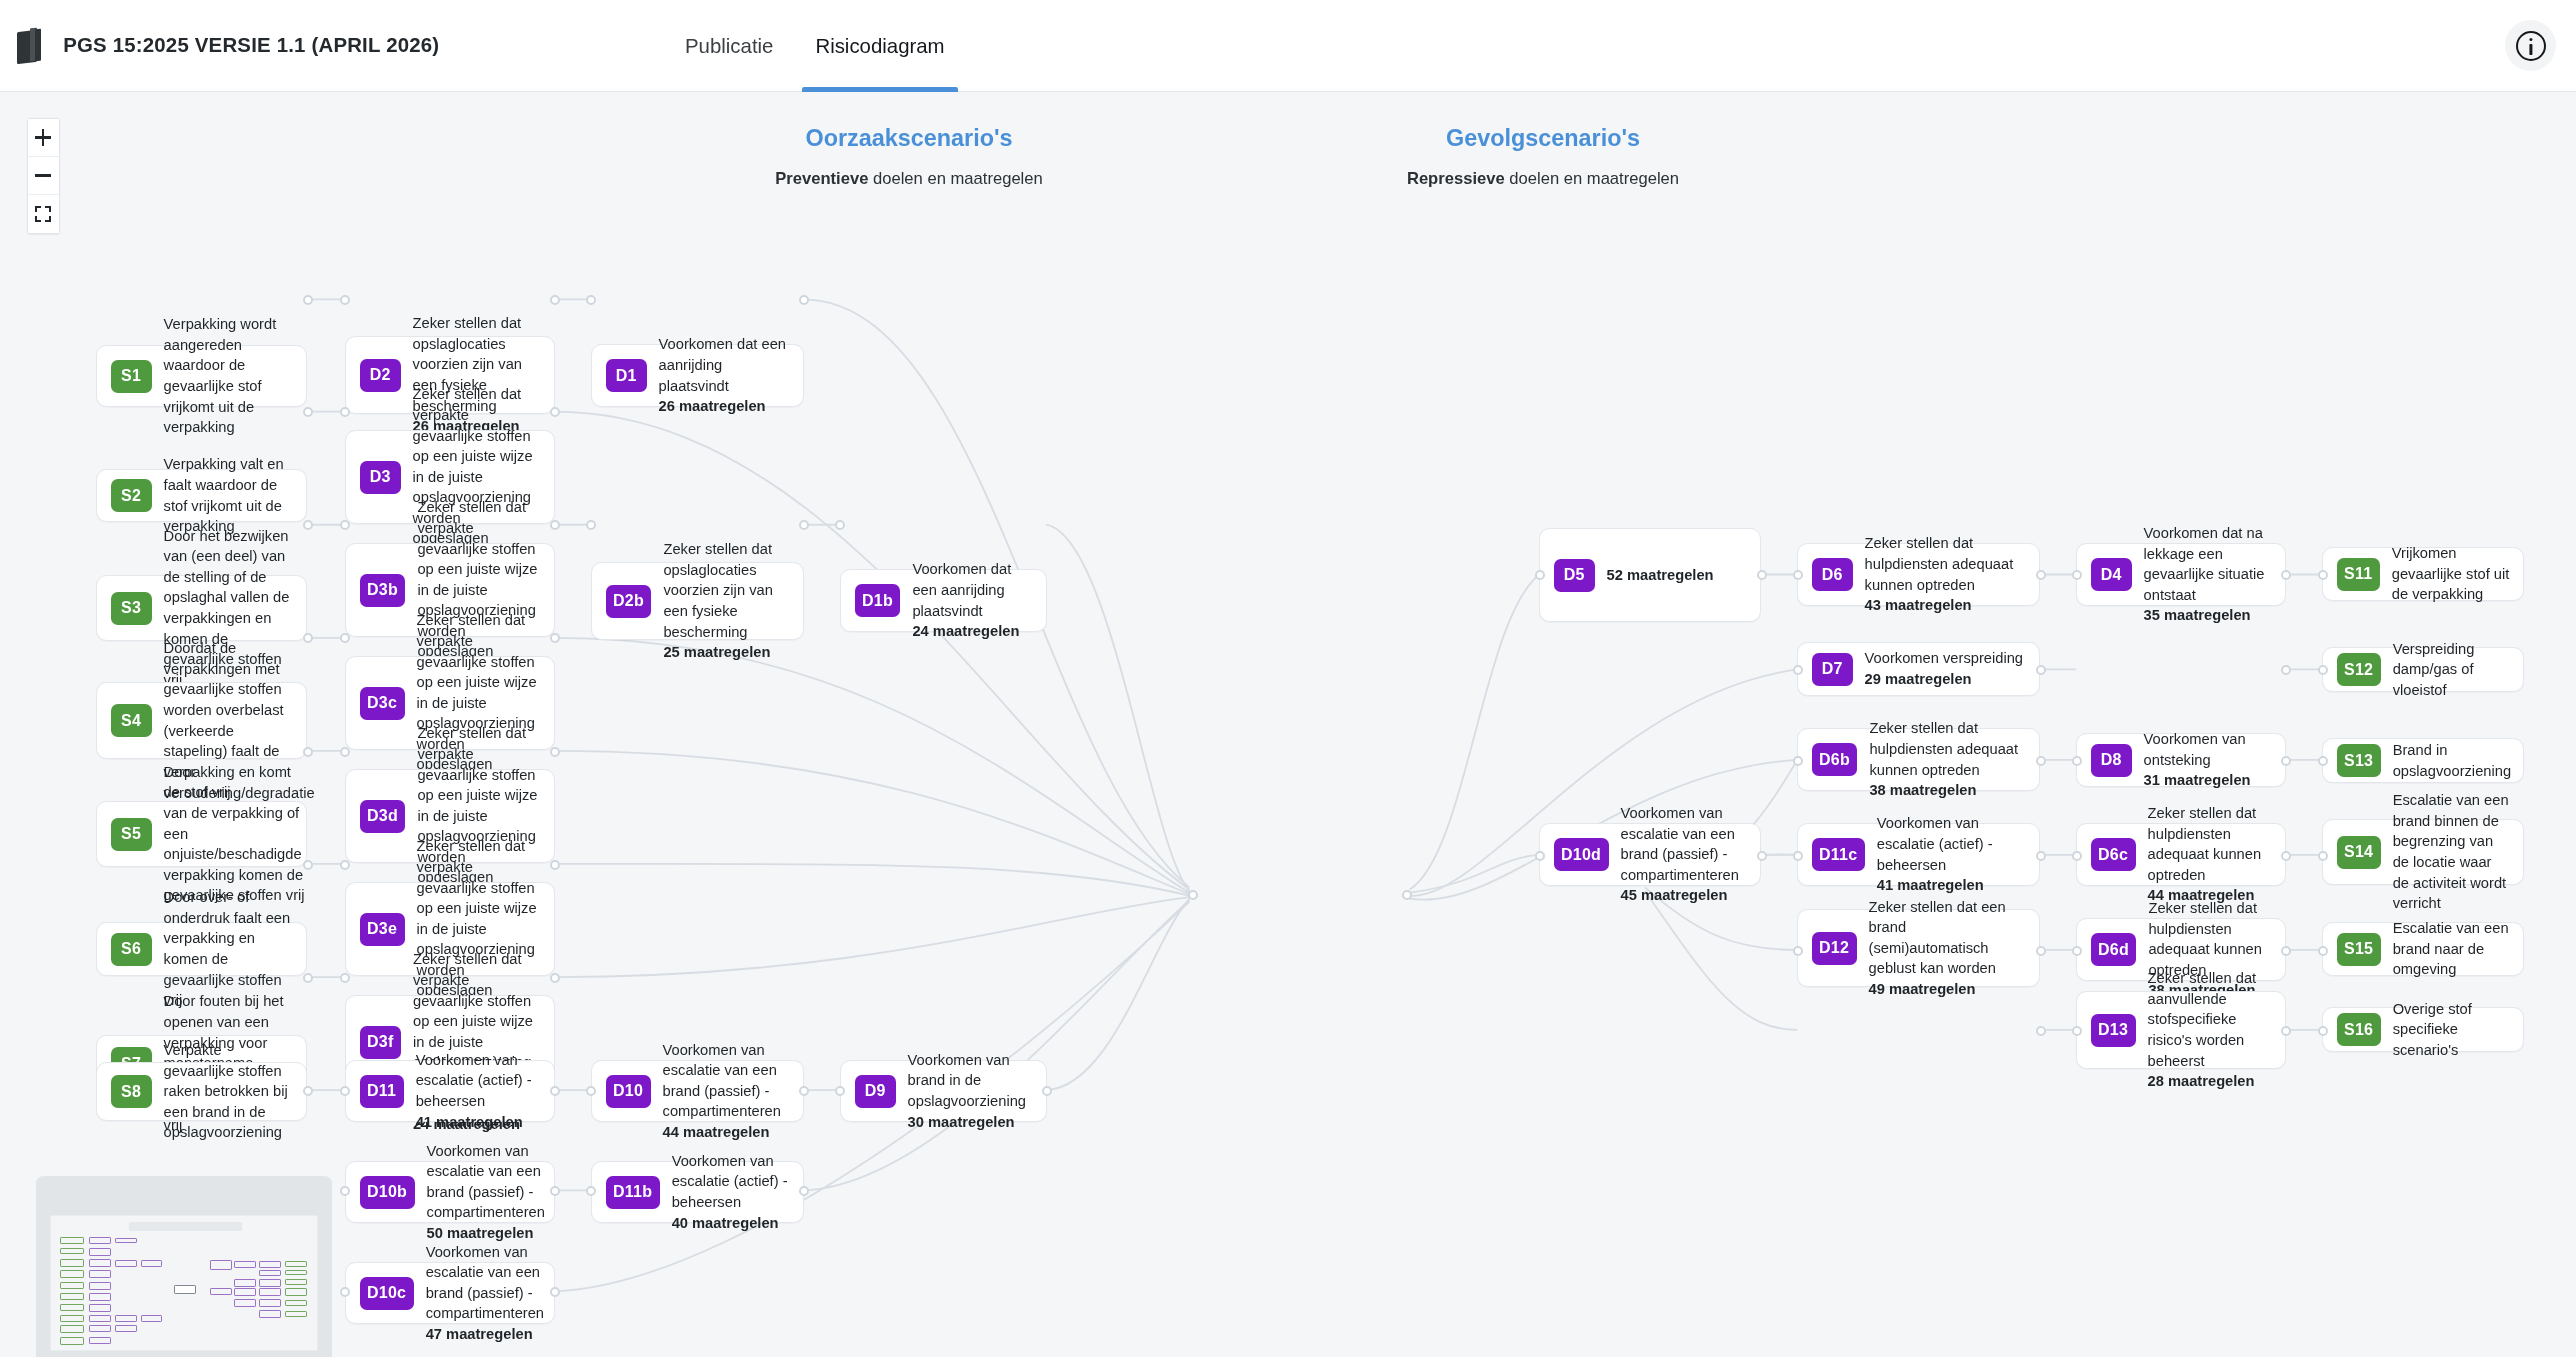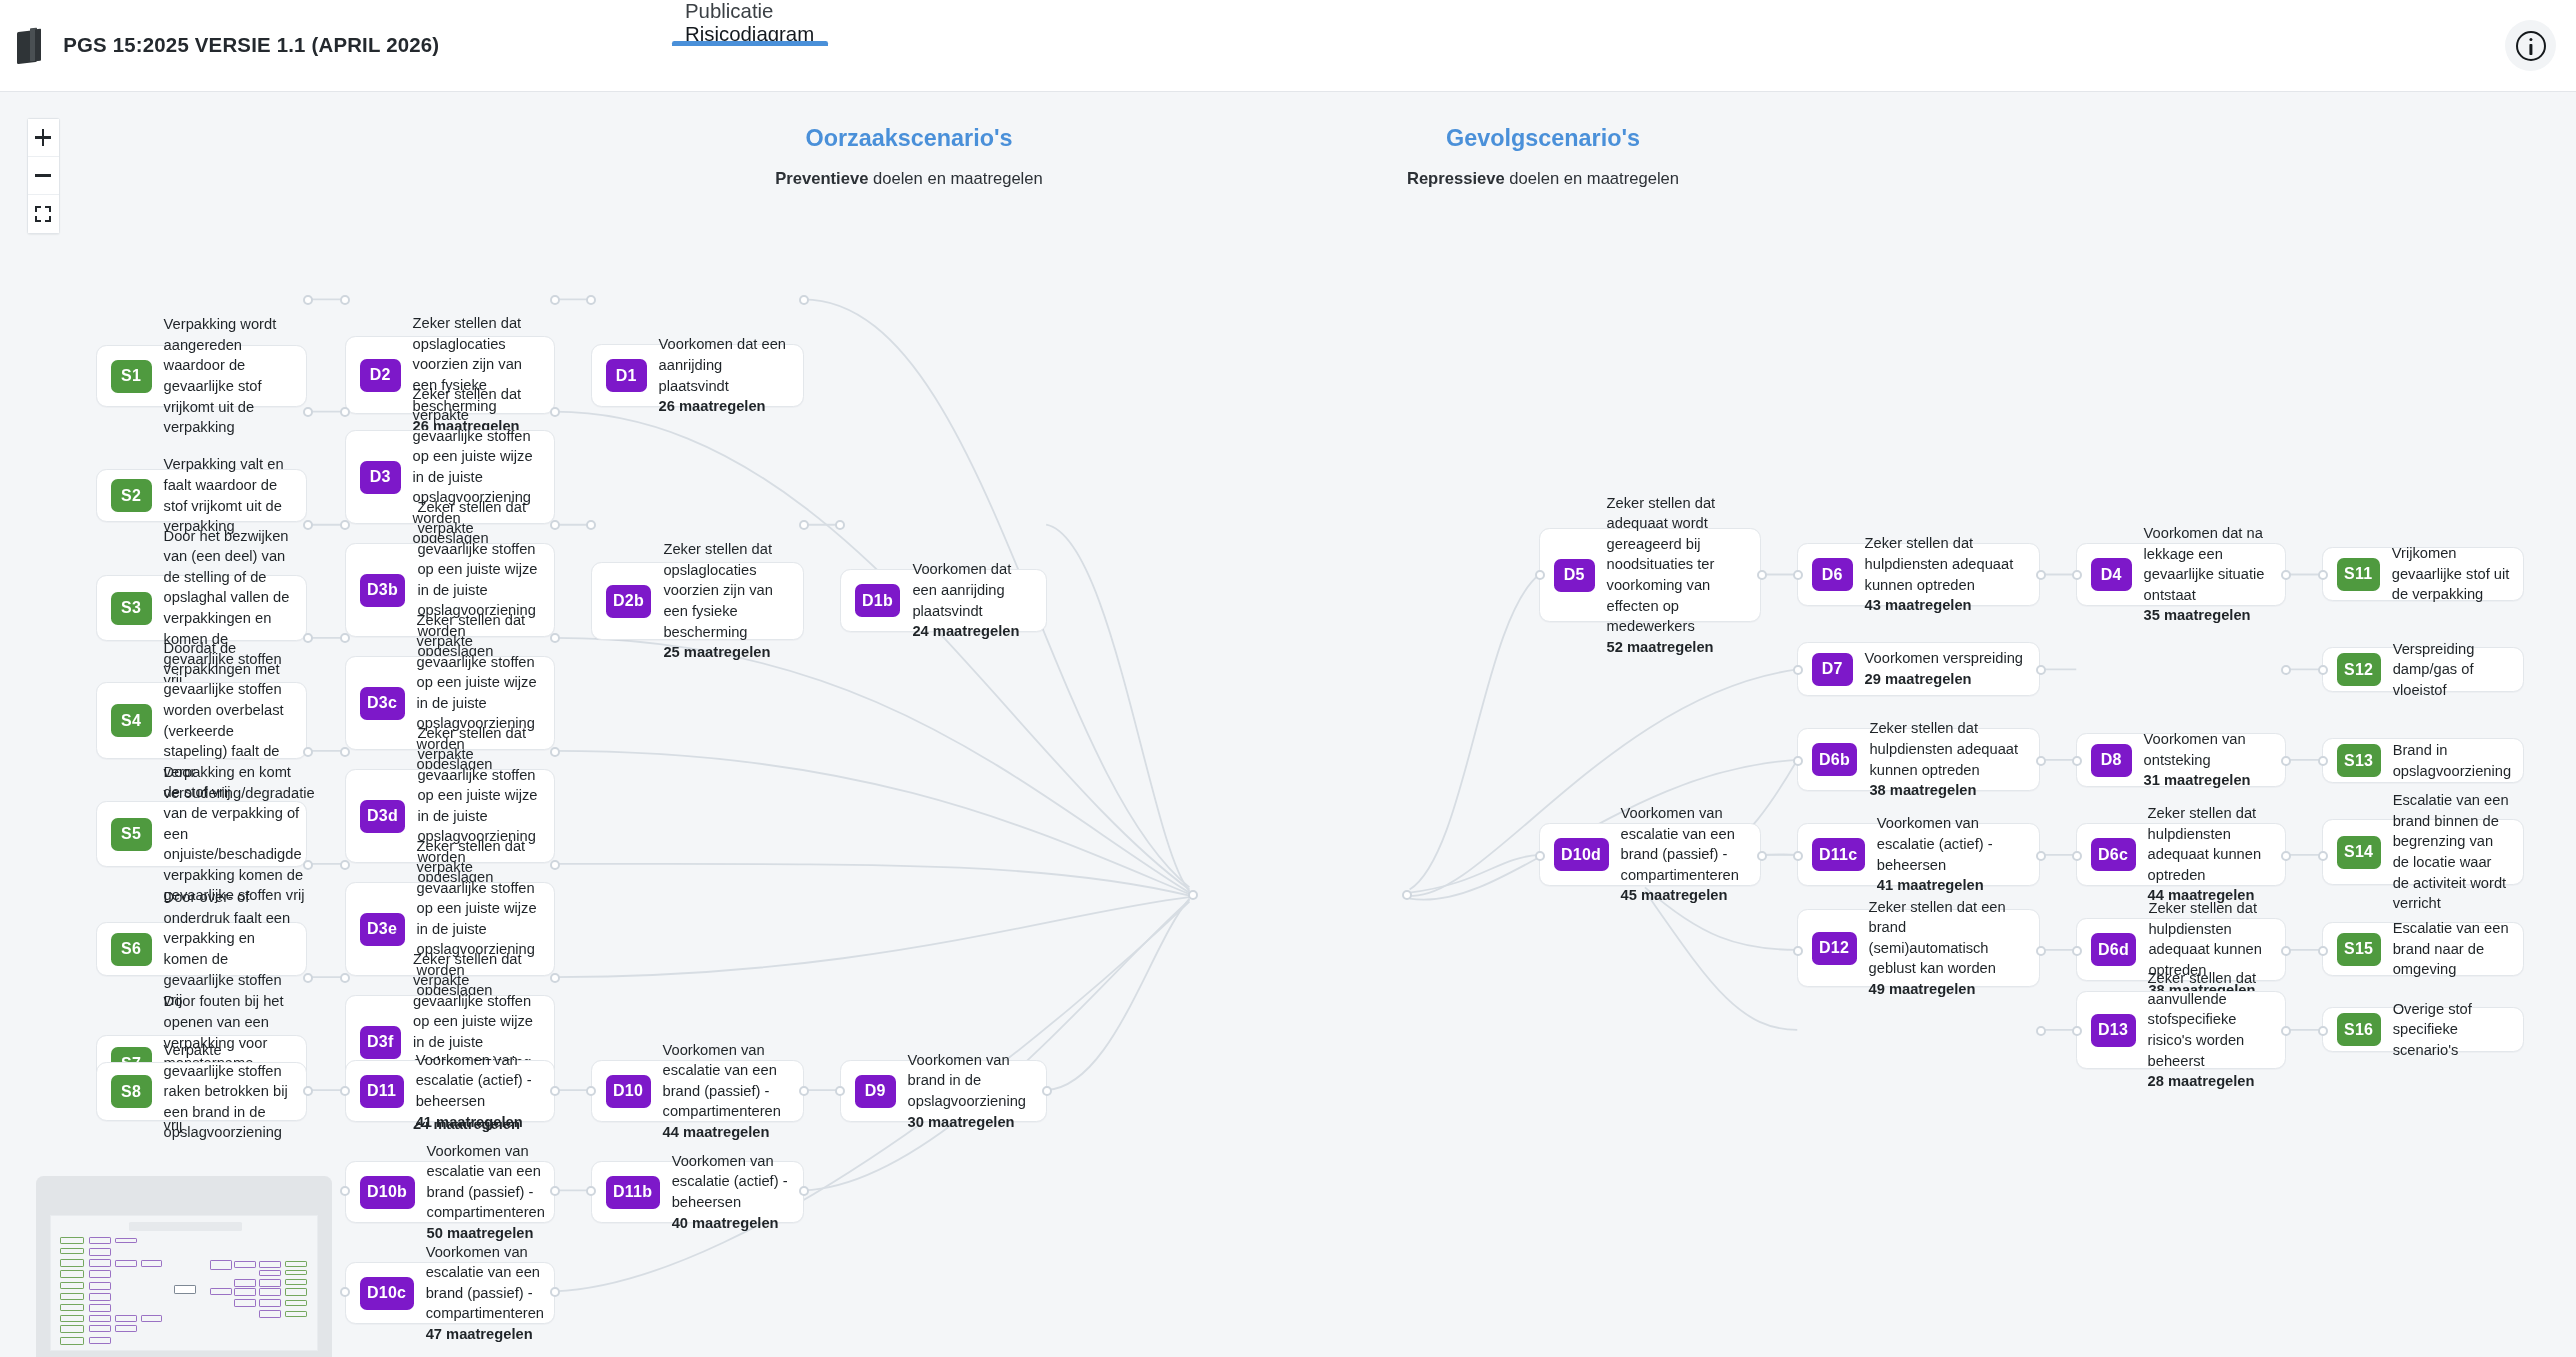--- a/index.html
+++ b/index.html
@@ -30,21 +30,21 @@
     position: absolute; left: 18px; top: 1.5px; width: 6px; height: 32px;
     background: #2f3437; transform: skewY(-7deg); border-radius: 0.8px;
   }
   .brand-title {
     font-size: 20.4px; font-weight: 700; color: #24292e; letter-spacing: 0.2px;
     white-space: nowrap;
   }
 
   .tabs {
     position: absolute; left: 664px; top: 0; height: 92px;
-    display: flex; align-items: stretch; gap: 0; flex-direction: column;
+    display: flex; align-items: stretch; gap: 0;
   }
   .tab {
     display: flex; align-items: center; padding: 0 21px;
     font-size: 20.4px; color: #3b4045; position: relative; cursor: pointer;
   }
   .tab.active { color: #14191e; }
   .tab.active::after {
     content: ""; position: absolute; left: 7.5px; right: 7.5px; bottom: 0;
     height: 5.3px; background: #4a90d9; border-radius: 2.3px 2.3px 0 0;
   }
@@ -420,21 +420,21 @@
     <span class="ntext"><span>Voorkomen van escalatie van een brand (passief) - compartimenteren</span><b class="meas">47 maatregelen</b></span>
   </div>
   <div class="dot" style="left:546px; top:1195px;"></div>
 
   <div class="dot" style="left:1184px; top:798px;"></div>
   <div class="dot" style="left:1398px; top:798px;"></div>
 
   <div class="dot" style="left:1531px; top:478px;"></div>
   <div class="node" style="left:1535px; top:436px; width:222px; height:94px;">
     <span class="badge purple">D5</span>
-    <span class="ntext"><span>Zeker stellen dat adequaat wordt gereageerd bij noodsituaties ter voorkoming van effecten op medewerkers</span><b class="meas">52 maatregelen</b></span>
+    <span class="ntext"><b class="meas">52 maatregelen</b></span>
   </div>
   <div class="dot" style="left:1753px; top:478px;"></div>
   <div class="dot" style="left:1789px; top:478px;"></div>
   <div class="node" style="left:1793px; top:451px; width:243px; height:63px;">
     <span class="badge purple">D6</span>
     <span class="ntext"><span>Zeker stellen dat hulpdiensten adequaat kunnen optreden</span><b class="meas">43 maatregelen</b></span>
   </div>
   <div class="dot" style="left:2032px; top:478px;"></div>
   <div class="dot" style="left:2068px; top:478px;"></div>
   <div class="node" style="left:2072px; top:451px; width:210px; height:63px;">

